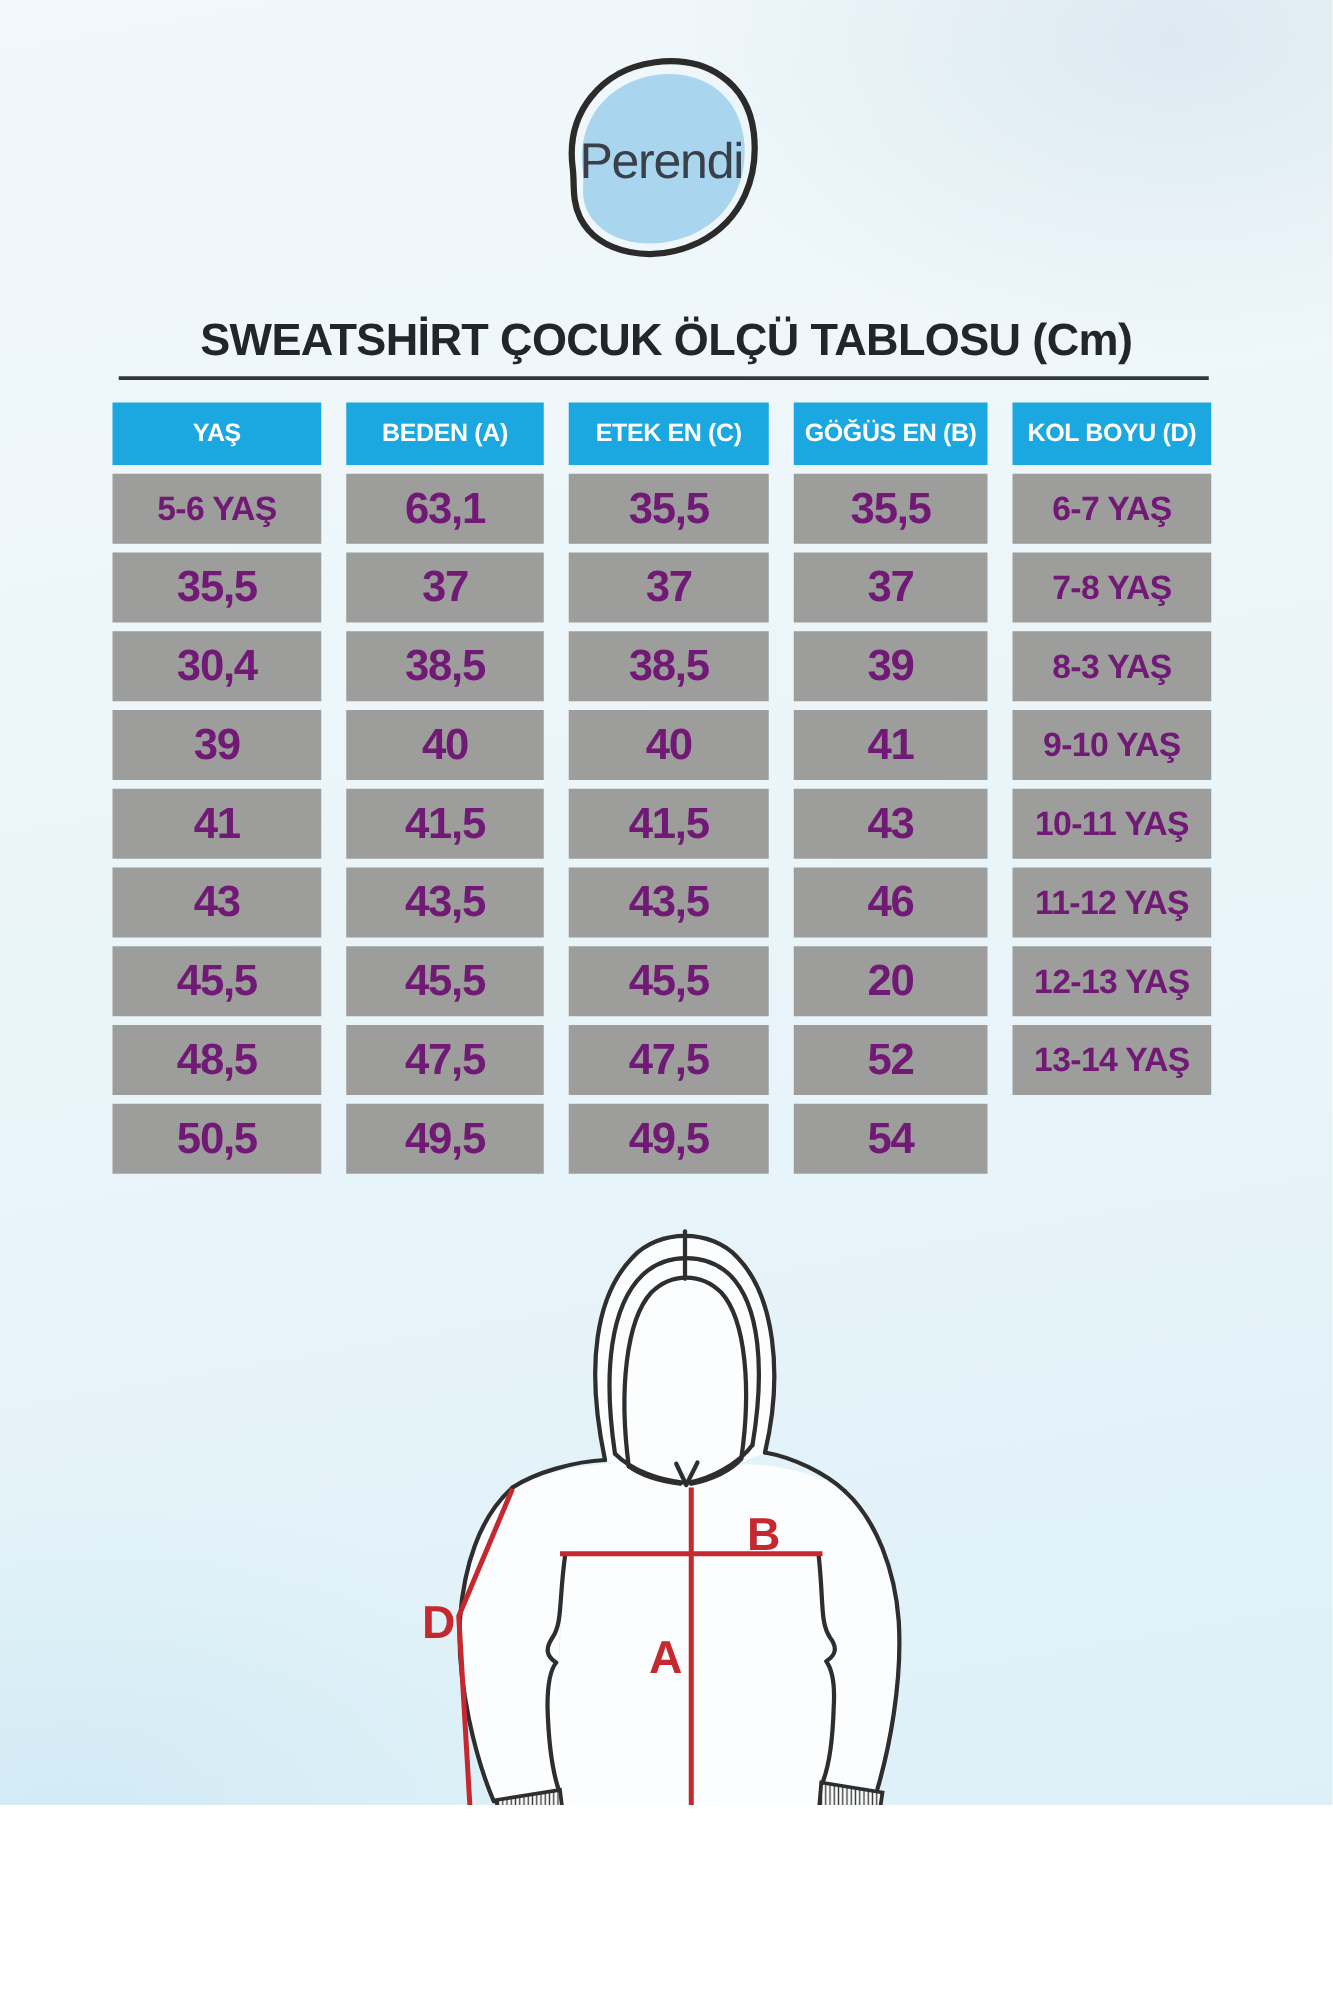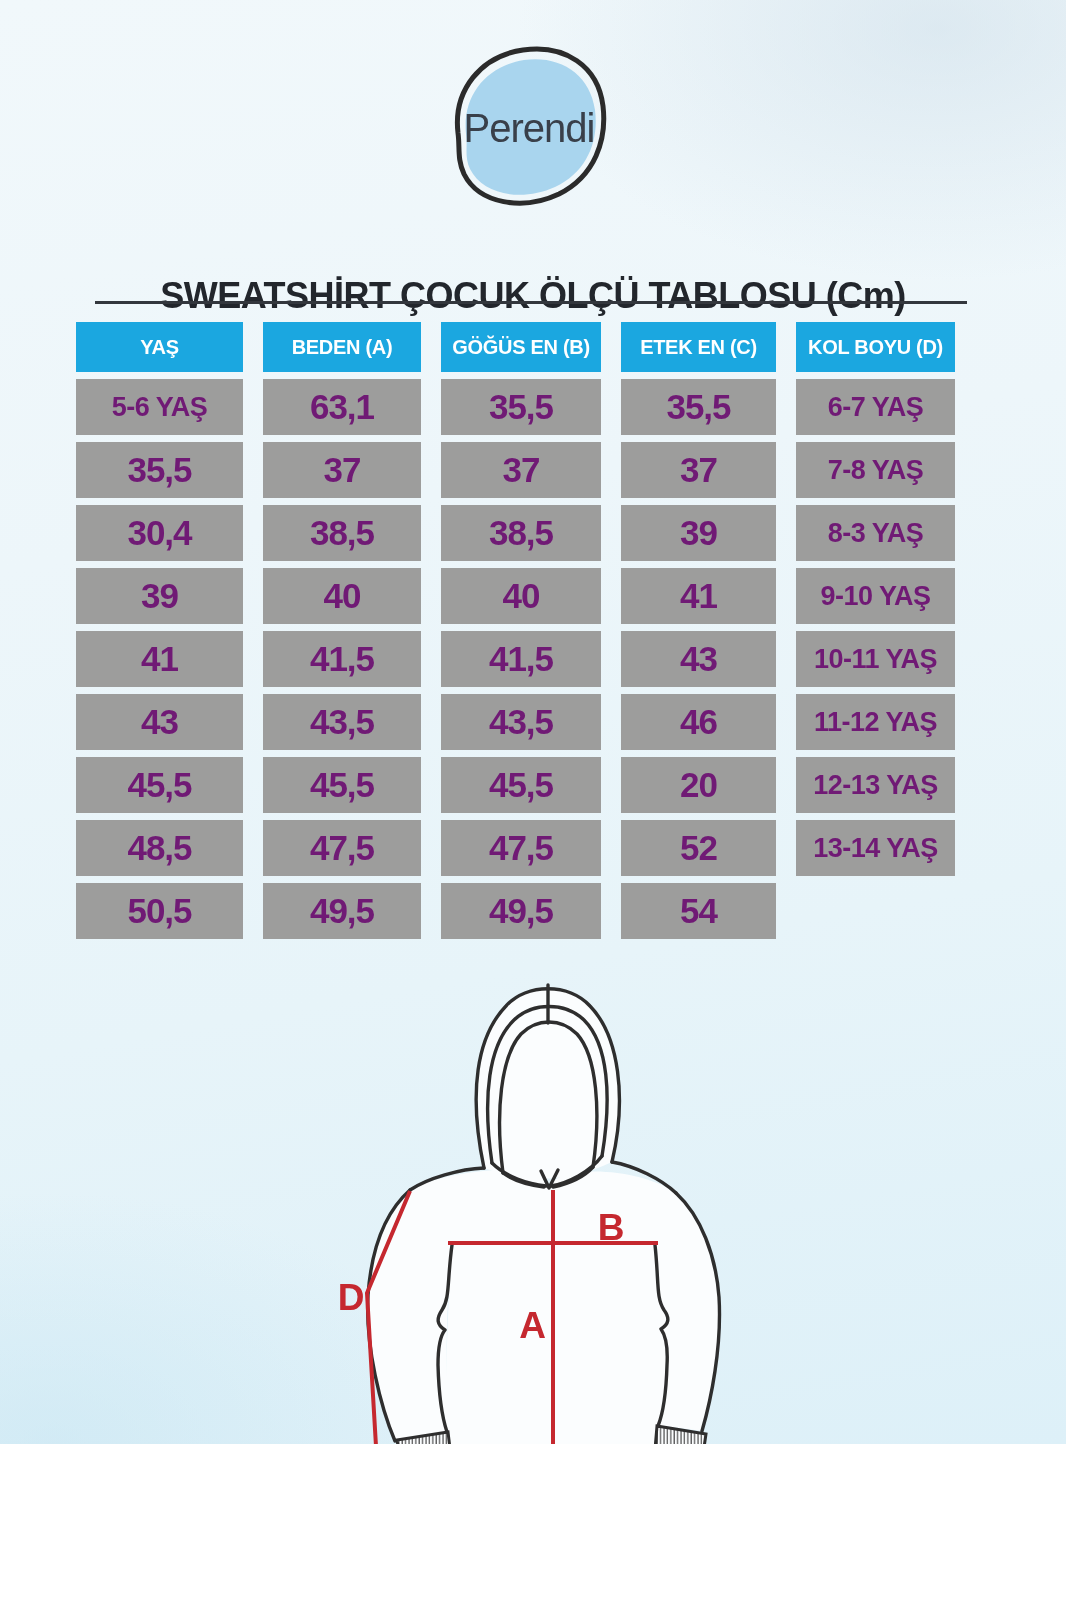--- a/index.html
+++ b/index.html
@@ -13,26 +13,25 @@
       radial-gradient(ellipse 700px 420px at 5% 100%, rgba(198,229,242,.55) 0%, rgba(198,229,242,0) 60%),
       linear-gradient(170deg,#f1f8fb 0%,#edf6fa 35%,#e7f4f9 65%,#ddf0f8 100%);
   }
   
   .logo{position:absolute;left:433px;top:28px;width:200px;height:200px;}
   
   .title{
     position:absolute;left:0;top:251px;width:100%;
     text-align:center;font-size:36px;font-weight:800;color:#22262c;
     letter-spacing:-0.5px;
-    margin-top:24px;
   }
   .title-rule{position:absolute;left:95px;top:301px;width:872px;height:3px;background:#33373d;}
   
   .size-table{
-    position:absolute;left:76px;top:322px;
+    position:absolute;left:90px;top:322px;
     display:grid;
     grid-template-columns:167px 158px 160px 155px 159px;
     grid-template-rows:50px repeat(9,56px);
     column-gap:20px;row-gap:7px;
   }
   .hcell{
     background:#1ba7e0;color:#fff;
     display:flex;align-items:center;justify-content:center;
     font-weight:700;font-size:20px;letter-spacing:-0.3px;white-space:nowrap;
   }
@@ -62,22 +61,22 @@
       <text x="96" y="114" text-anchor="middle" font-size="40" fill="#39404a" font-weight="400" letter-spacing="-1">Perendi</text>
     </svg>
   </div>
 
   <div class="title">SWEATSHİRT ÇOCUK ÖLÇÜ TABLOSU (Cm)</div>
   <div class="title-rule"></div>
 
   <div class="size-table">
     <div class="hcell">YAŞ</div>
     <div class="hcell">BEDEN (A)</div>
+    <div class="hcell">ETEK EN (C)</div>
     <div class="hcell">GÖĞÜS EN (B)</div>
-    <div class="hcell">ETEK EN (C)</div>
     <div class="hcell">KOL BOYU (D)</div>
 
     <div class="cell age">5-6 YAŞ</div>
     <div class="cell val">63,1</div>
     <div class="cell val">35,5</div>
     <div class="cell val">35,5</div>
 
     <div class="cell age">6-7 YAŞ</div>
     <div class="cell val">35,5</div>
     <div class="cell val">37</div>

